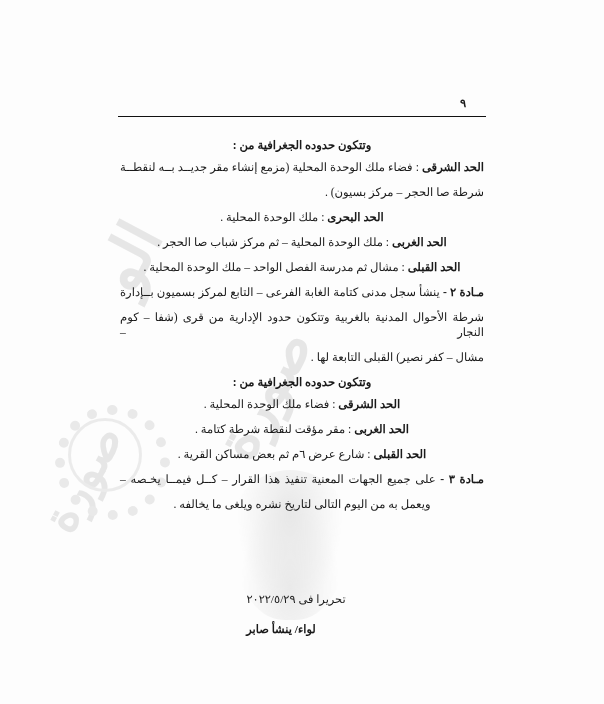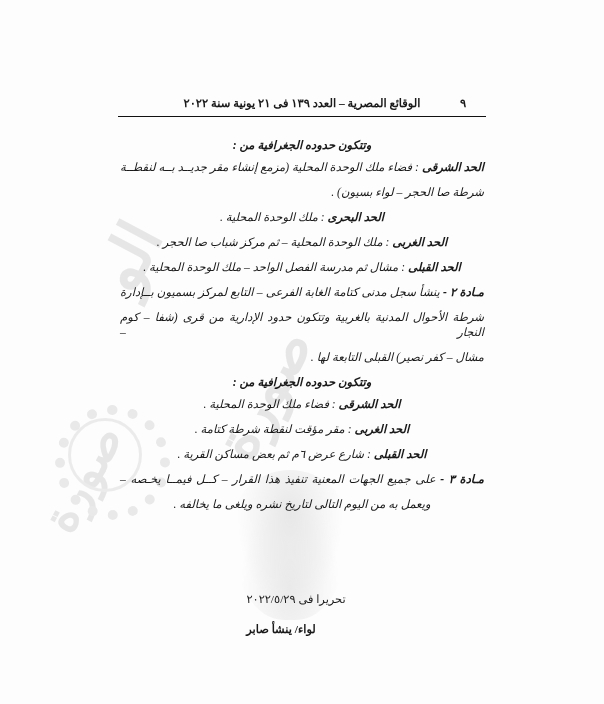--- a/index.html
+++ b/index.html
@@ -128,21 +128,20 @@
 
   
   .content {
     position: absolute;
     right: 120px;
     left: 120px;
     top: 138px;
     z-index: 2;
     font-size: 11.6px;
     line-height: 1.33;
-    font-style: italic;
   }
   .para {
     margin: 0 0 9.5px 0;
     text-align: justify;
     text-align-last: justify;
   }
   .para.center {
     text-align: center;
     text-align-last: center;
   }
@@ -189,39 +188,38 @@
     <div class="wm-text wm-b">صورة</div>
     <div class="wm-text wm-c">صورة</div>
     <div class="wm-ring"></div>
     <div class="wm-ring2"></div>
     <div class="wm-emblem"></div>
   </div>
 
   <div class="header">
     <div class="header-row">
       <div class="header-page">٩</div>
-      <div class="header-title">الوقائع المصرية – العدد ١٣٩ فى ٢١ يونية سنة ٢٠٢٢</div>
       <div class="header-page"></div>
     </div>
     <div class="header-rule"></div>
   </div>
 
   <div class="content">
 
     <p class="para center tight">
       <b>وتتكون حدوده الجغرافية من :</b>
     </p>
 
     <p class="para">
       <b>الحد الشرقى</b>
       <span>: فضاء ملك الوحدة المحلية (مزمع إنشاء مقر جديــد بــه لنقطــة</span>
     </p>
 
     <p class="para right">
-      <span>شرطة صا الحجر – لواء بسيون) .</span>
+      <span>شرطة صا الحجر – مركز بسيون) .</span>
     </p>
 
     <p class="para center">
       <b>الحد البحرى</b>
       <span>: ملك الوحدة المحلية .</span>
     </p>
 
     <p class="para center">
       <b>الحد الغربى</b>
       <span>: ملك الوحدة المحلية – ثم مركز شباب صا الحجر .</span>

